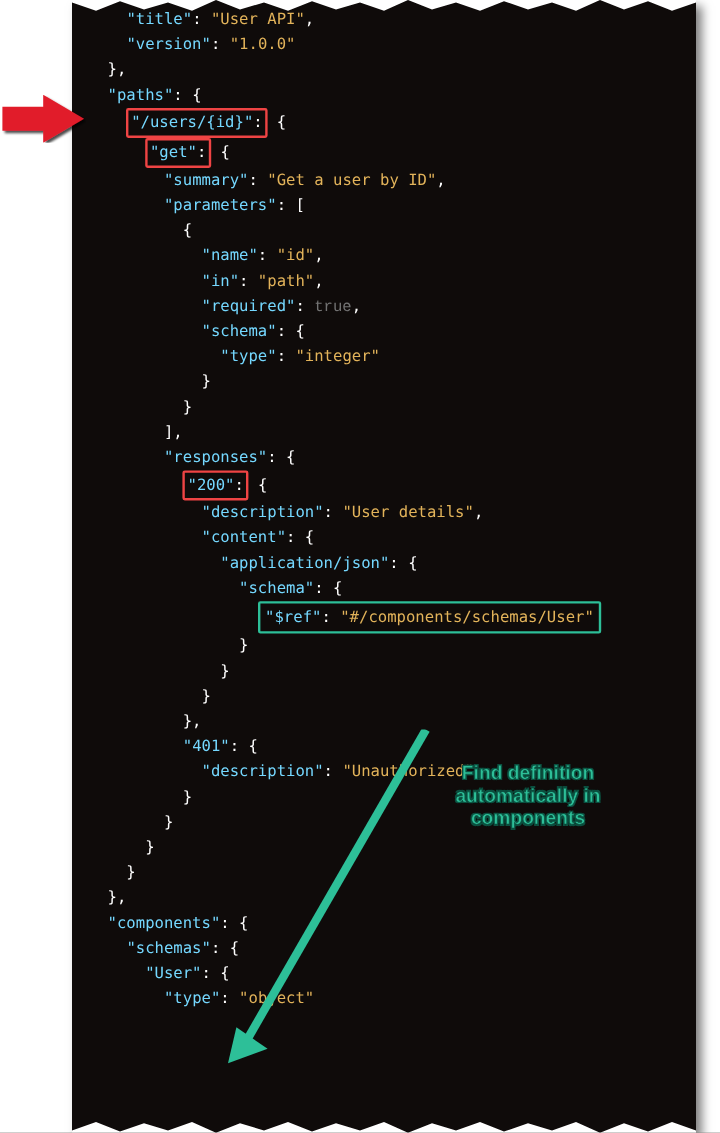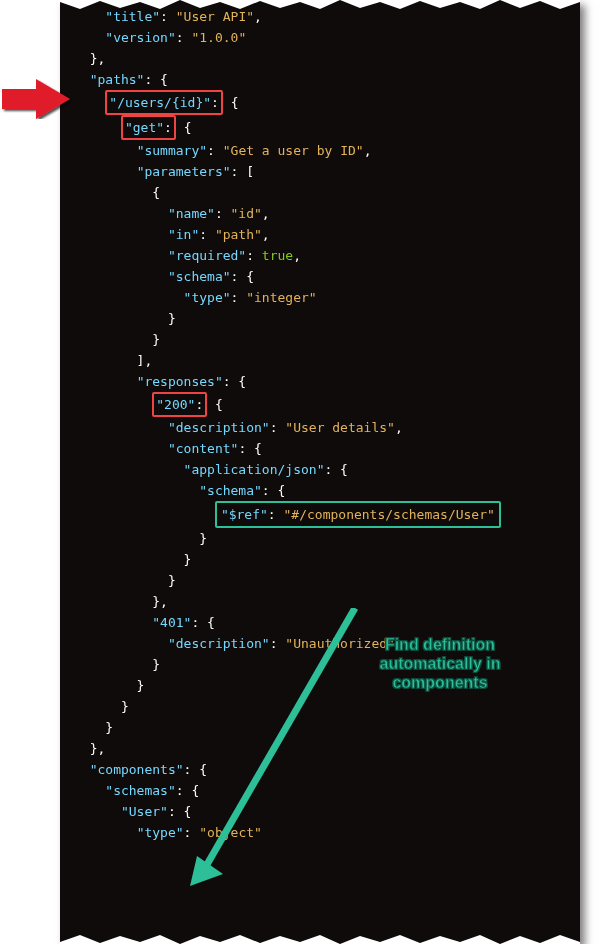--- a/index.html
+++ b/index.html
@@ -38,21 +38,21 @@
   .torn-bottom { bottom: -2px; transform: scaleY(-1);}
   pre {
     margin: 0;
     padding-top: 6px;
     white-space: pre;
     font-family: inherit;
   }
   .p { color: #fff; }      
   .k { color: #75d8ff; }   
   .s { color: #e2b35a; }   
-  .b { color: #84cc16; }   
+  .b { color: #737373; font-family: Liberation Mono, monospace; }   
 
   .hl-red {
     border: 2px solid #ef4444;
     padding: 0 2px;
     border-radius: 2px;
     display: inline-block;
   }
   .hl-green {
     border: 2px solid #2dbf98;
     padding: 1px 4px;

